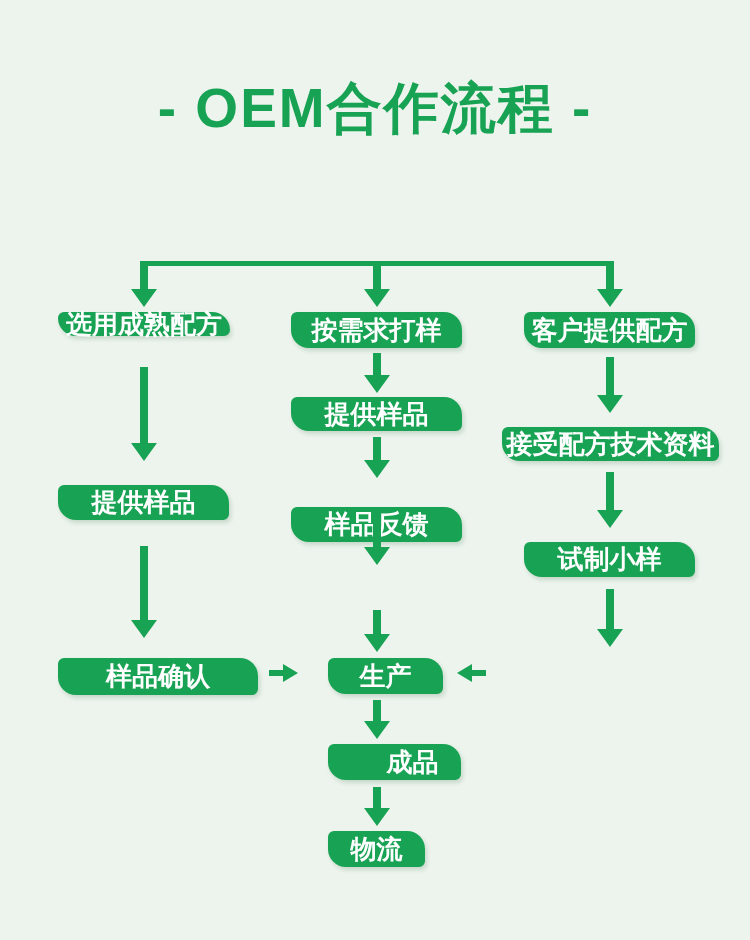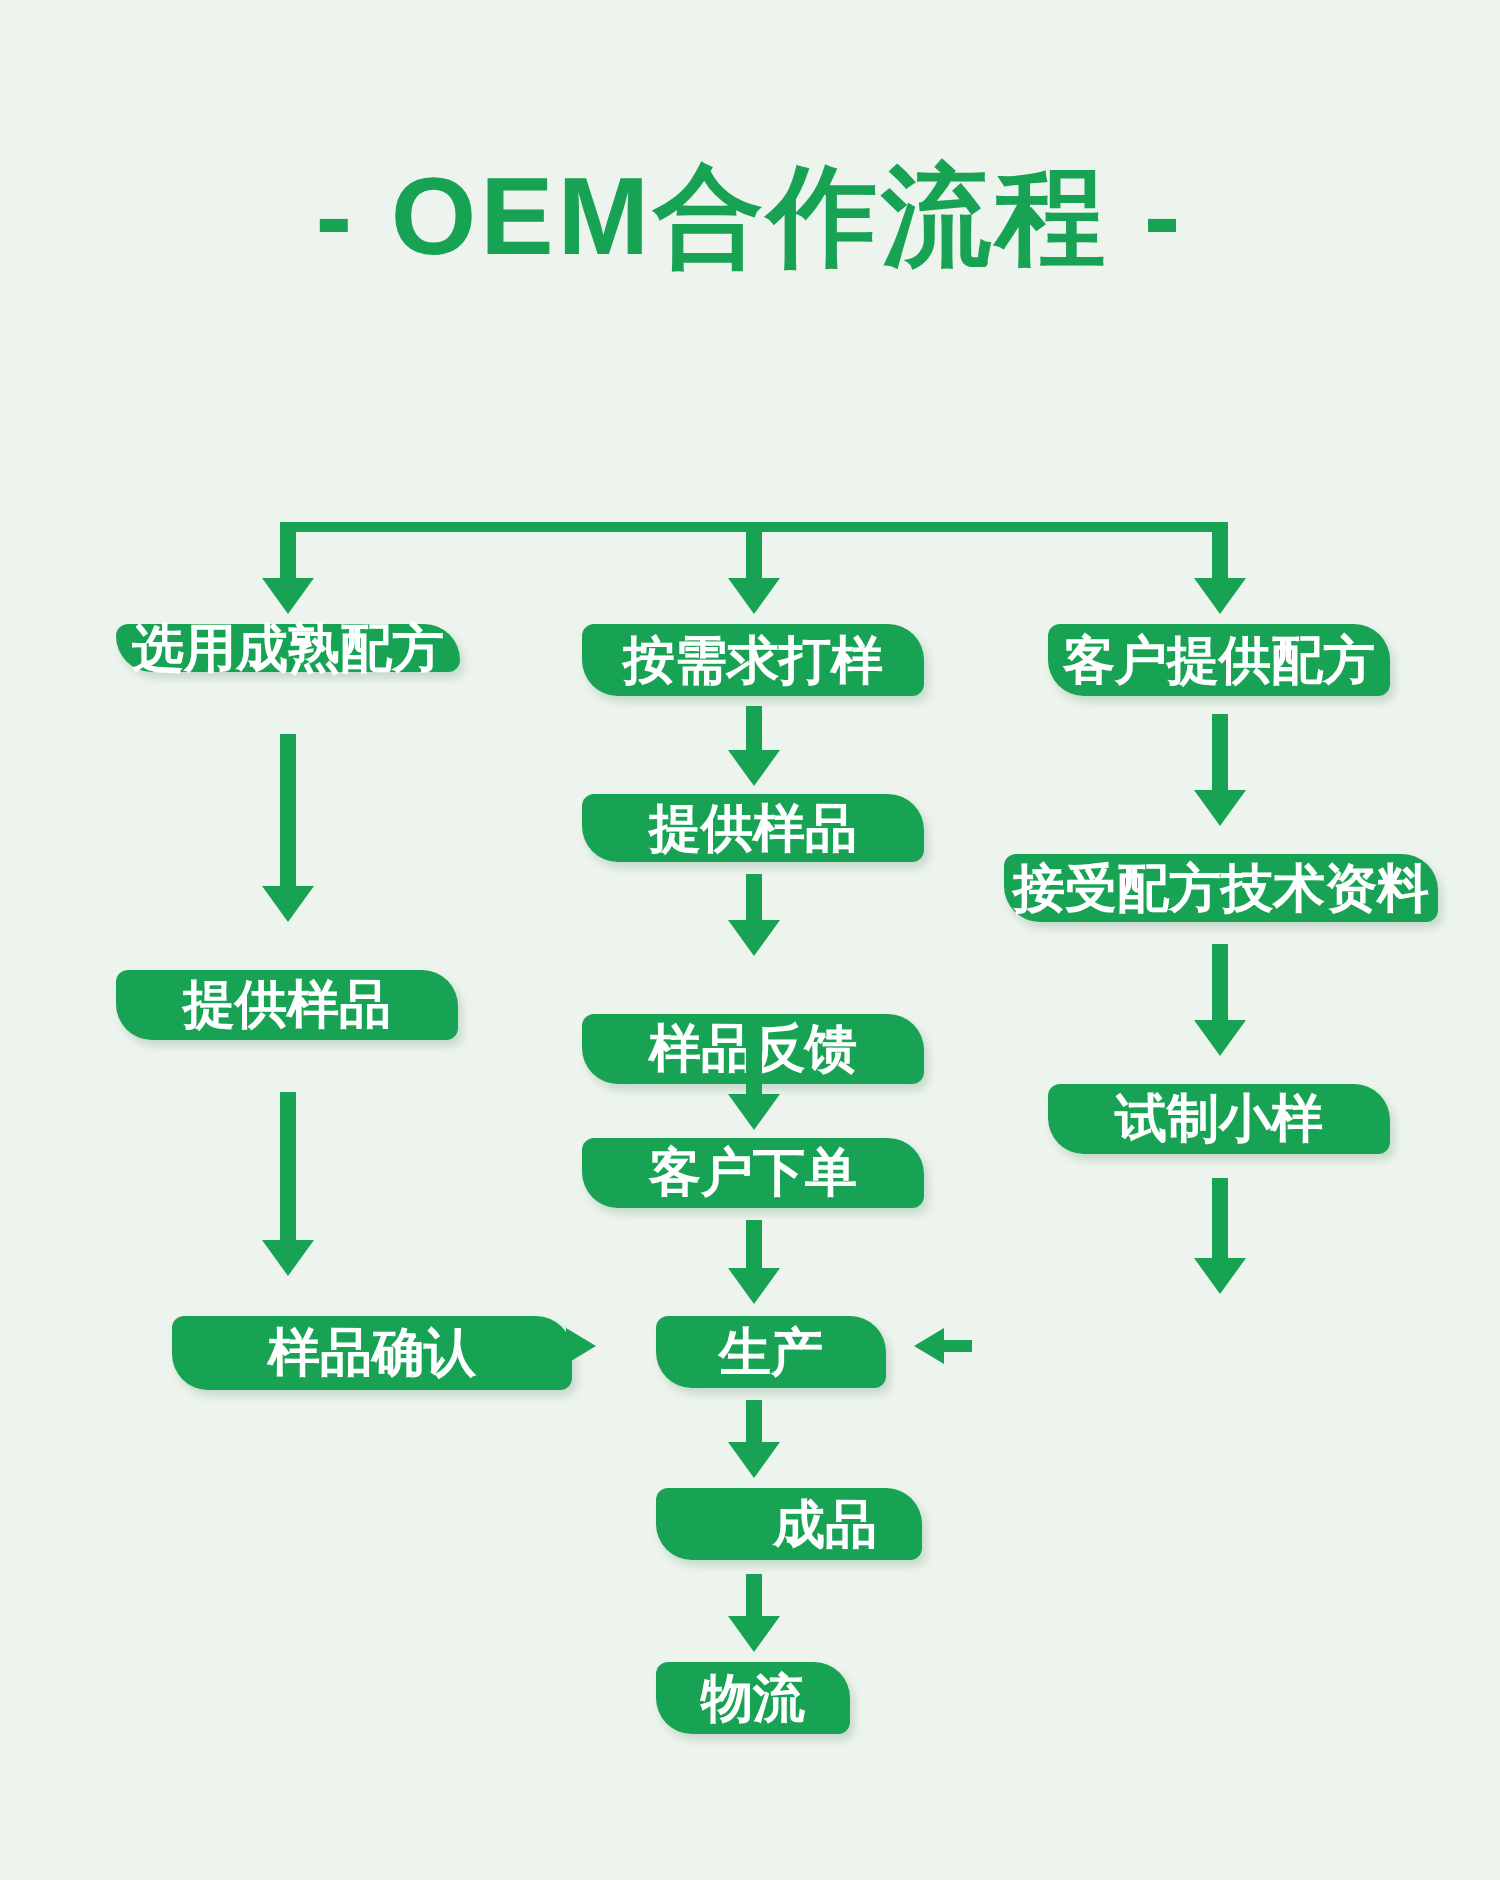--- a/index.html
+++ b/index.html
@@ -123,37 +123,36 @@
 
   <div class="arr-v" style="left:131px;top:367px;height:94px;">
     <div class="stem"></div>
     <div class="head"></div>
   </div>
   <div class="node" style="left:58px;top:485px;width:171px;height:35px;">提供样品</div>
   <div class="arr-v" style="left:131px;top:546px;height:92px;">
     <div class="stem"></div>
     <div class="head"></div>
   </div>
-  <div class="node" style="left:58px;top:658px;width:200px;height:37px;margin-left:28px;">样品确认</div>
+  <div class="node" style="left:58px;top:658px;width:200px;height:37px;">样品确认</div>
 
   <div class="arr-v" style="left:364px;top:353px;height:40px;">
     <div class="stem"></div>
     <div class="head"></div>
   </div>
   <div class="node" style="left:291px;top:397px;width:171px;height:34px;">提供样品</div>
   <div class="arr-v" style="left:364px;top:437px;height:41px;">
     <div class="stem"></div>
     <div class="head"></div>
   </div>
   <div class="node" style="left:291px;top:483px;width:171px;height:35px;margin-top:24px;">样品反馈</div>
   <div class="arr-v" style="left:364px;top:524px;height:41px;">
     <div class="stem"></div>
     <div class="head"></div>
   </div>
-  <div class="node" style="left:291px;top:569px;width:171px;height:35px;">客户下单</div>
   <div class="arr-v" style="left:364px;top:610px;height:42px;">
     <div class="stem"></div>
     <div class="head"></div>
   </div>
 
   <div class="arr-v" style="left:597px;top:357px;height:56px;">
     <div class="stem"></div>
     <div class="head"></div>
   </div>
   <div class="node" style="left:502px;top:427px;width:217px;height:34px;">接受配方技术资料</div>

